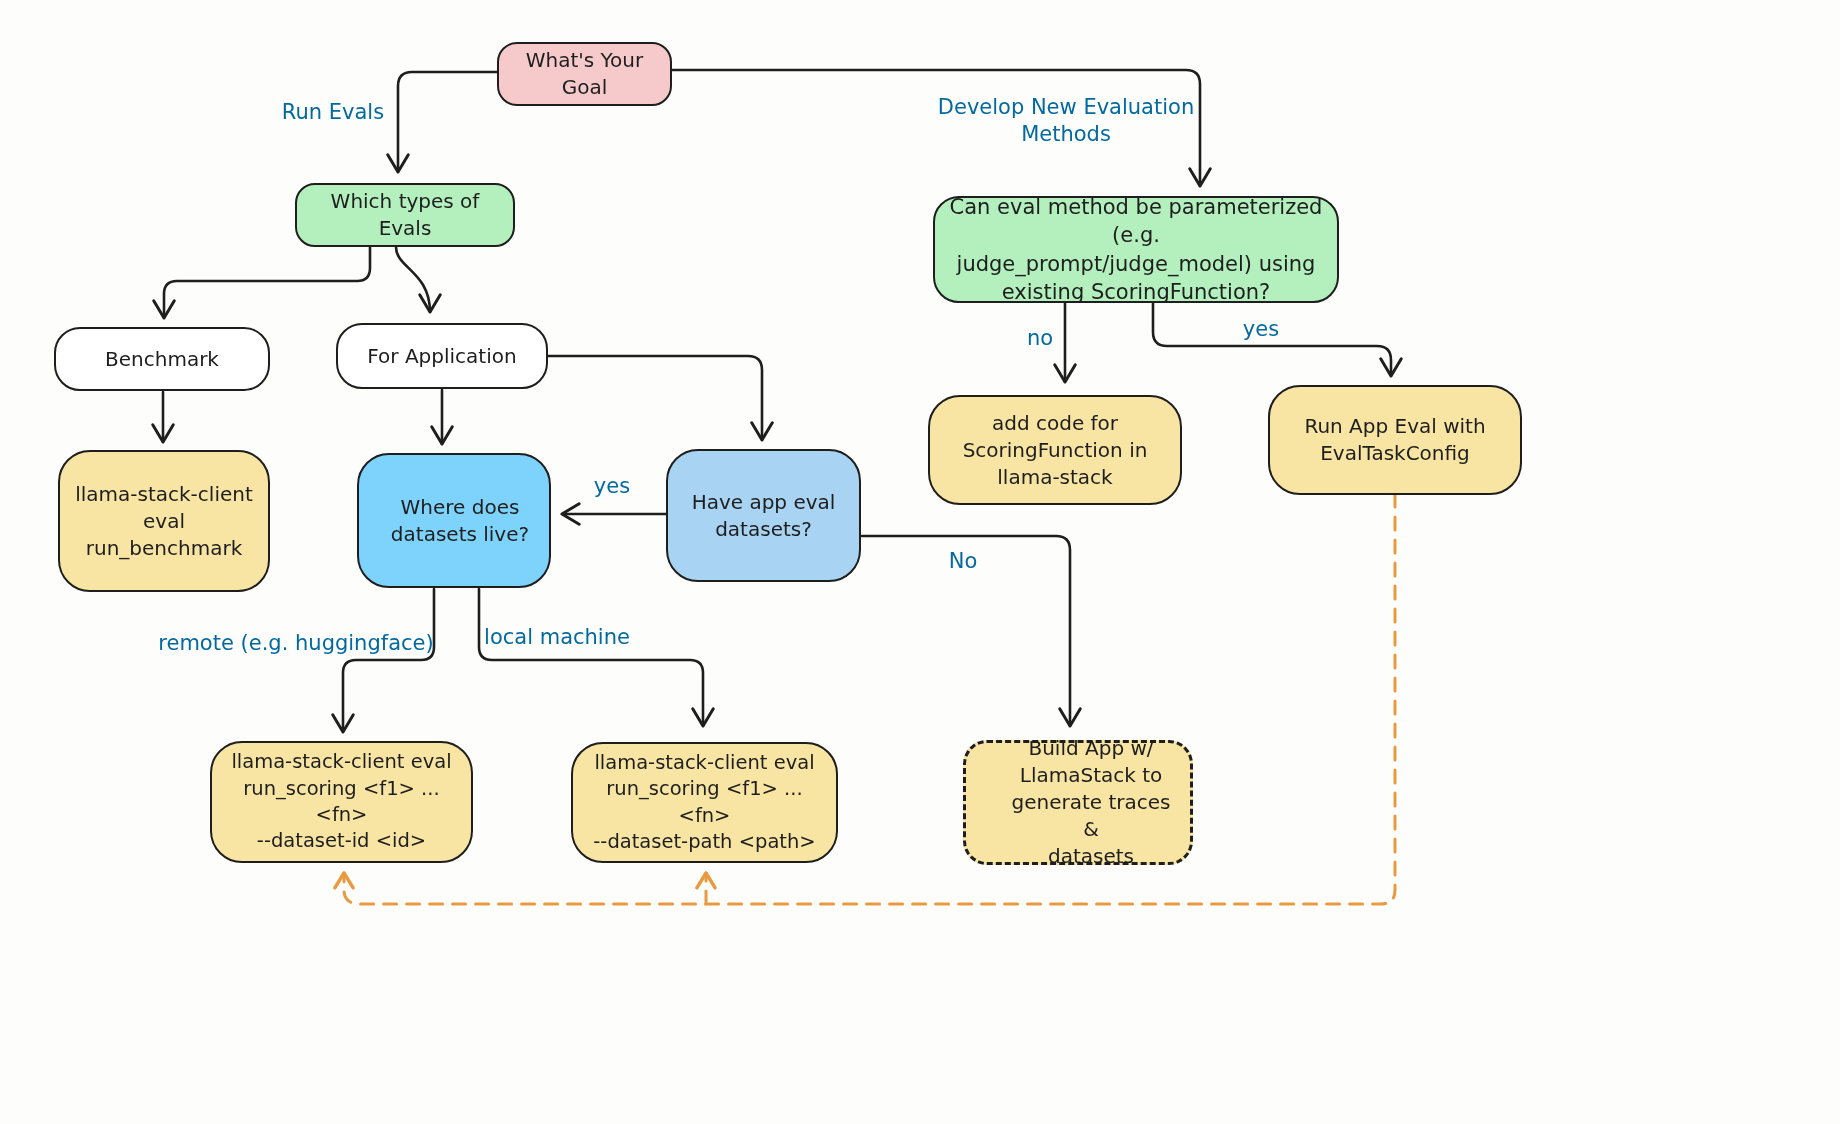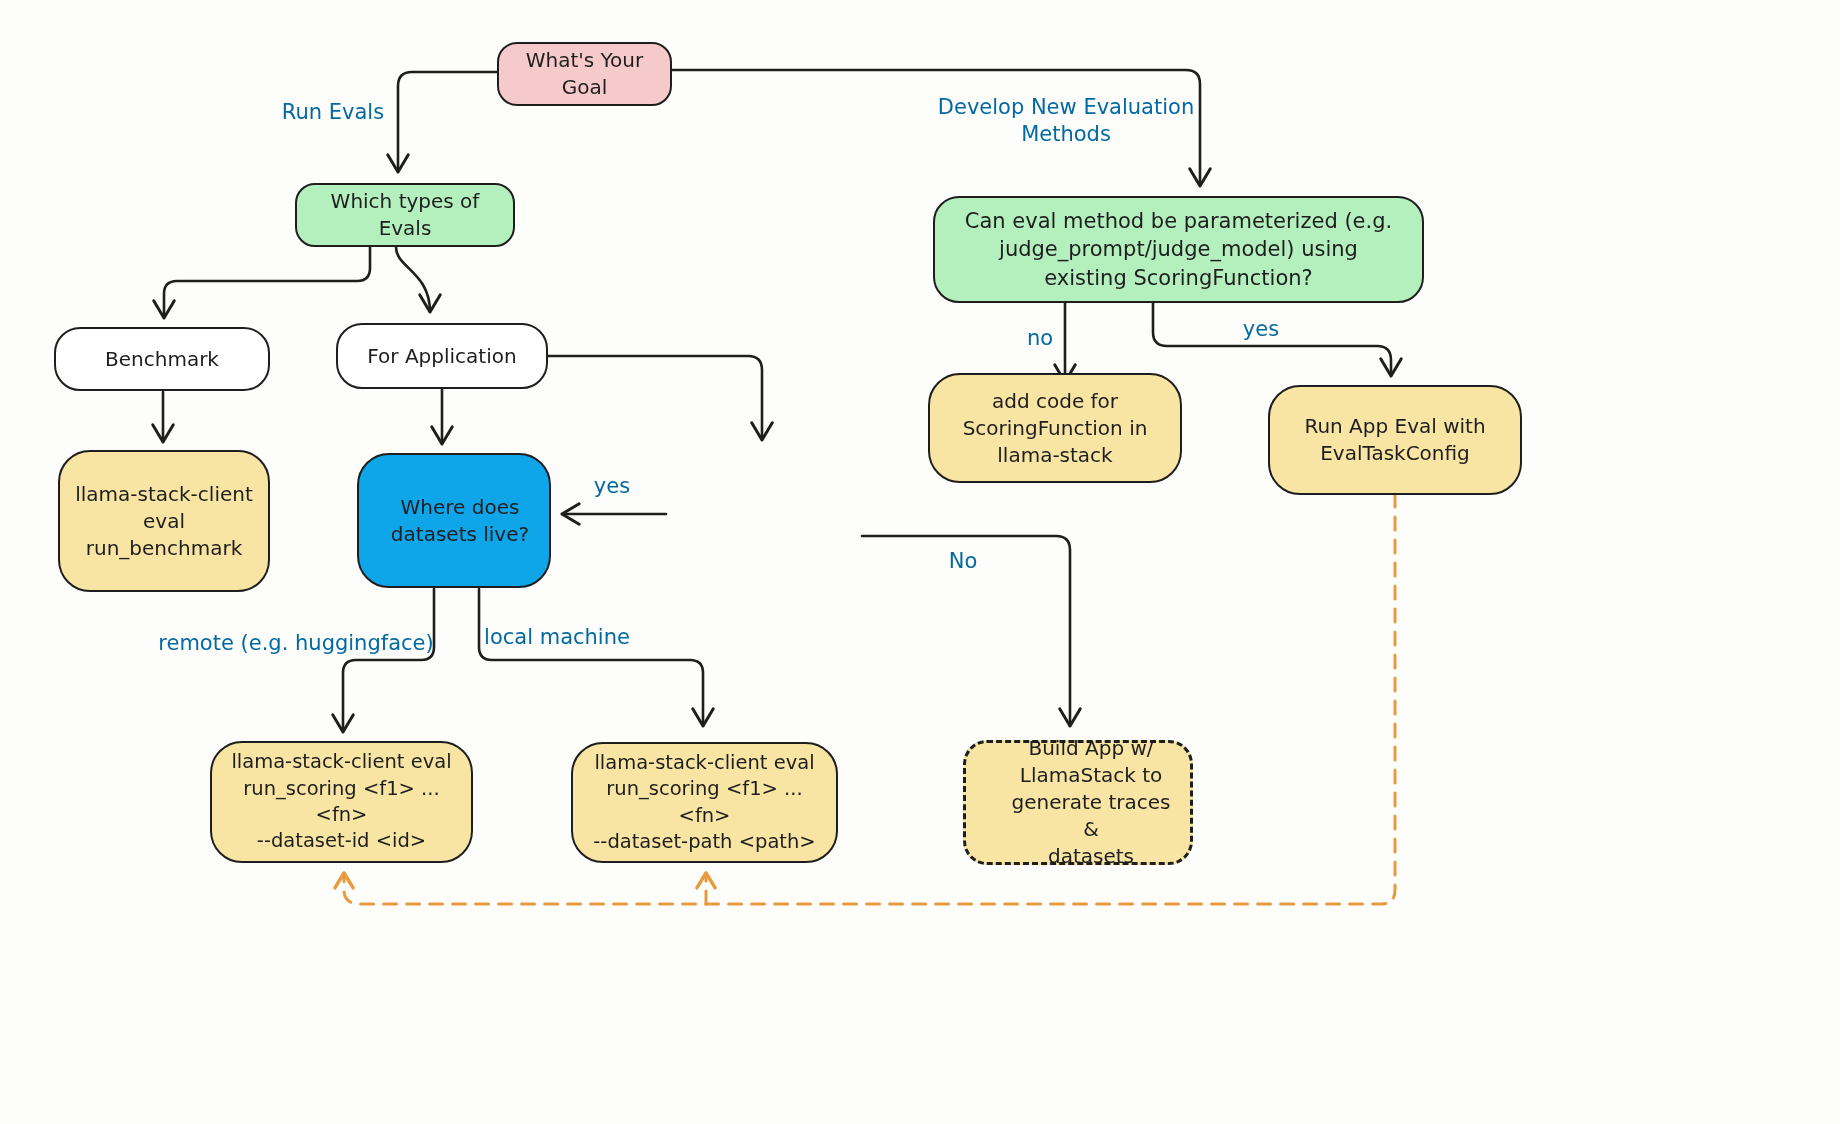--- a/index.html
+++ b/index.html
@@ -79,29 +79,31 @@
   <div class="node r-sm" style="left:295px;top:183px;width:220px;height:64px;background:#b4f0be;">Which types of
 Evals</div>
 
   <div class="node r-md" style="left:54px;top:327px;width:216px;height:64px;background:#ffffff;">Benchmark</div>
 
   <div class="node r-lg" style="left:58px;top:450px;width:212px;height:142px;background:#f8e5a3;">llama-stack-client
 eval run_benchmark</div>
 
   <div class="node r-md" style="left:336px;top:323px;width:212px;height:66px;background:#ffffff;">For Application</div>
 
-  <div class="node r-lg" style="left:357px;top:453px;width:194px;height:135px;background:#0ea5e9;padding-left:24px;">Where does
+  <div class="node r-lg" style="left:357px;top:453px;width:194px;height:135px;background:#7dd3fc;padding-left:24px;">Where does
 datasets live?</div>
 
+  <div class="node r-lg" style="left:666px;top:449px;width:195px;height:133px;background:#a8d3f2;">Have app eval
+datasets?</div>
 
-  <div class="node r-md" style="left:933px;top:196px;width:491px;height:107px;background:#b4f0be;font-size:21px;">Can eval method be parameterized (e.g.
+  <div class="node r-md" style="left:933px;top:196px;width:406px;height:107px;background:#b4f0be;font-size:21px;">Can eval method be parameterized (e.g.
 judge_prompt/judge_model) using
 existing ScoringFunction?</div>
 
-  <div class="node r-lg" style="left:928px;top:373px;width:254px;height:110px;background:#f8e5a3;">add code for
+  <div class="node r-lg" style="left:928px;top:395px;width:254px;height:110px;background:#f8e5a3;">add code for
 ScoringFunction in
 llama-stack</div>
 
   <div class="node r-lg" style="left:1268px;top:385px;width:254px;height:110px;background:#f8e5a3;">Run App Eval with
 EvalTaskConfig</div>
 
   <div class="node r-lg cmd" style="left:210px;top:741px;width:263px;height:122px;background:#f8e5a3;">llama-stack-client eval
 run_scoring &lt;f1&gt; ... &lt;fn&gt;
 --dataset-id &lt;id&gt;</div>
 

